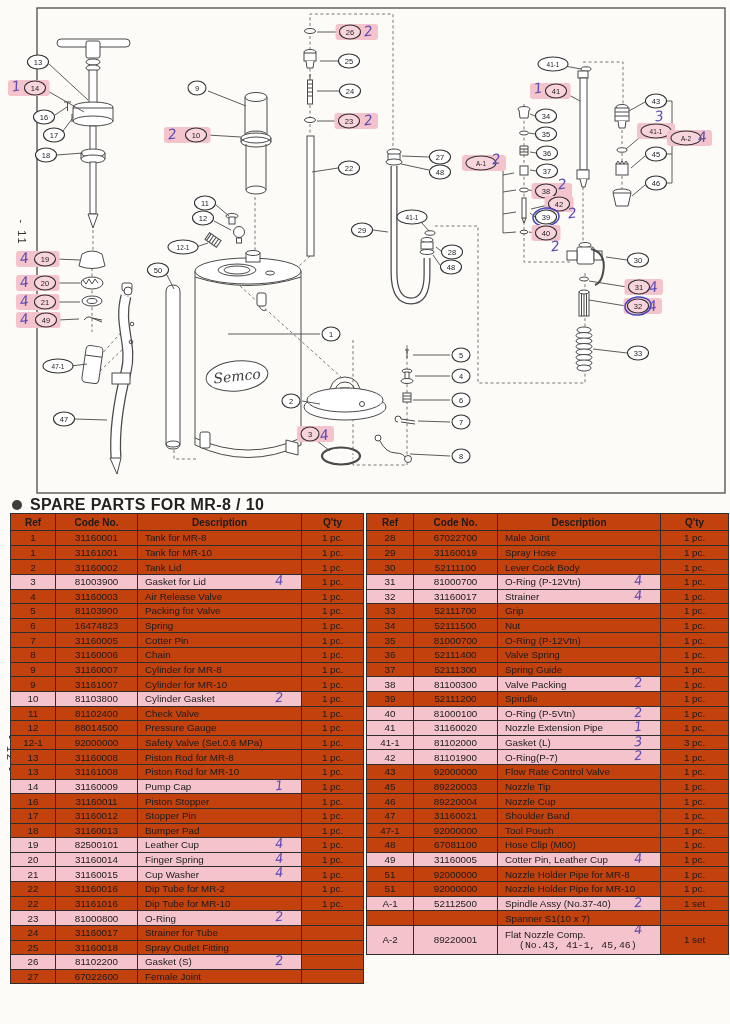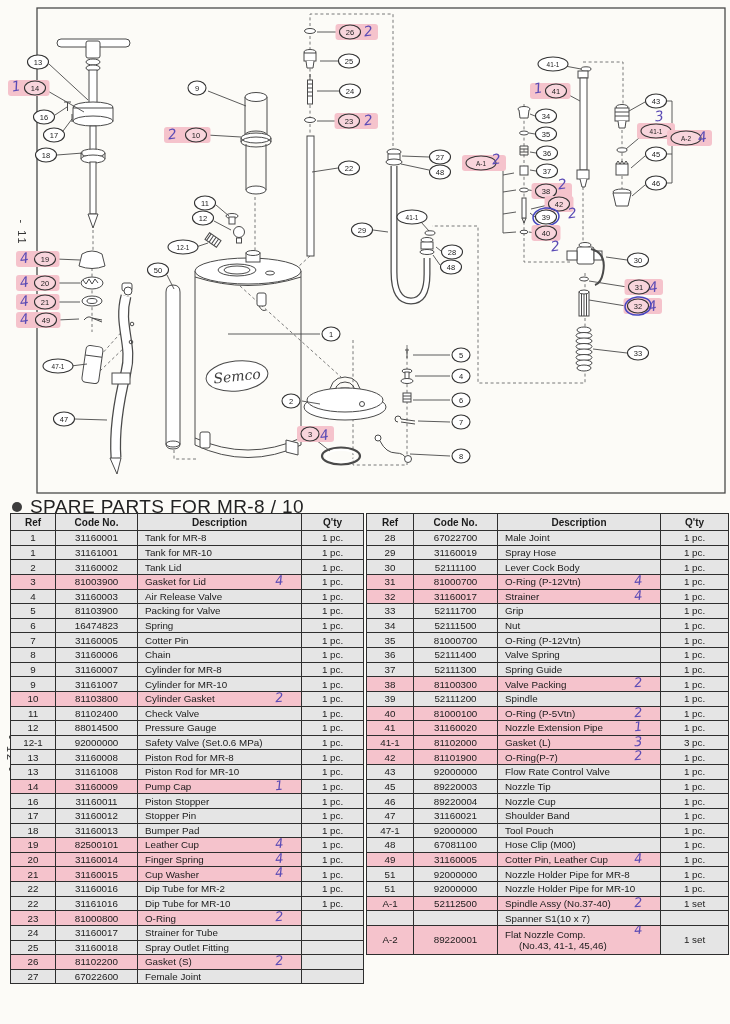--- a/index.html
+++ b/index.html
@@ -12,36 +12,36 @@
   .wh{fill:#fff;}
   .ld{stroke:#4a4a4a;stroke-width:0.9;fill:none;}
   .dsh{stroke:#6a6a6a;stroke-width:0.9;fill:none;stroke-dasharray:3,2.6;}
   .ct{font-family:"Liberation Sans",sans-serif;fill:#222;text-anchor:middle;}
   .hand{font-family:"DejaVu Sans",sans-serif;font-style:italic;fill:#5b4bb5;font-size:14px;text-anchor:middle;}
   .inkstroke{stroke:#4646c0;stroke-width:1.5;fill:none;}
   .margin-label{position:absolute;font-size:11px;color:#333;letter-spacing:2px;transform:rotate(90deg);transform-origin:center;}
   
   #title-row{position:absolute;left:12px;top:496px;display:flex;align-items:center;gap:8px;}
   #title-bullet{width:10px;height:10px;border-radius:50%;background:#3d3d3d;}
-  #title-text{font-weight:normal;font-size:19px;letter-spacing:0.4px;color:#222;}
+  #title-text{font-weight:bold;font-size:16px;letter-spacing:0.4px;color:#222;}
   
   table.parts{border-collapse:collapse;table-layout:fixed;position:absolute;top:513px;
-      font-size:9.8px;color:#1b1b1b;background:#e5e5e5;}
+      font-size:9.8px;color:#1b1b1b;background:#c2410c;}
   #t-left{left:10px;width:353px;}
   #t-right{left:366px;width:362px;}
   .parts td,.parts th{border:1px solid #2e2e2e;padding:0;height:13.64px;overflow:hidden;
       white-space:nowrap;text-align:center;vertical-align:middle;}
   .parts th{height:16px;font-weight:bold;font-size:10px;}
   .parts td.desc{text-align:left;padding-left:7px;position:relative;}
   tr.hl td.c1,tr.hl td.c2,tr.hl td.desc{background:#f5c3cc;}
   .note{position:absolute;right:18px;top:-2px;font-size:13px;color:#5b4bb5;font-style:italic;
       transform:rotate(-5deg);font-family:"DejaVu Sans",sans-serif;}
   tr.dbl td{height:28px;}
   tr.dbl td.desc{white-space:normal;line-height:11px;margin-left:14px;}
-  .d2{padding-left:14px;}
+  .d2{padding-left:14px;font-family:Liberation Mono, monospace;}
 </style>
 </head>
 <body>
 
 <div id="page">
 
   <div class="margin-label" style="left:4px;top:232px;">- 11 -</div>
   <div class="margin-label" style="left:-8px;top:748px;">- 12 -</div>
 
   <svg id="diagram" width="730" height="497" viewBox="0 0 730 497">

